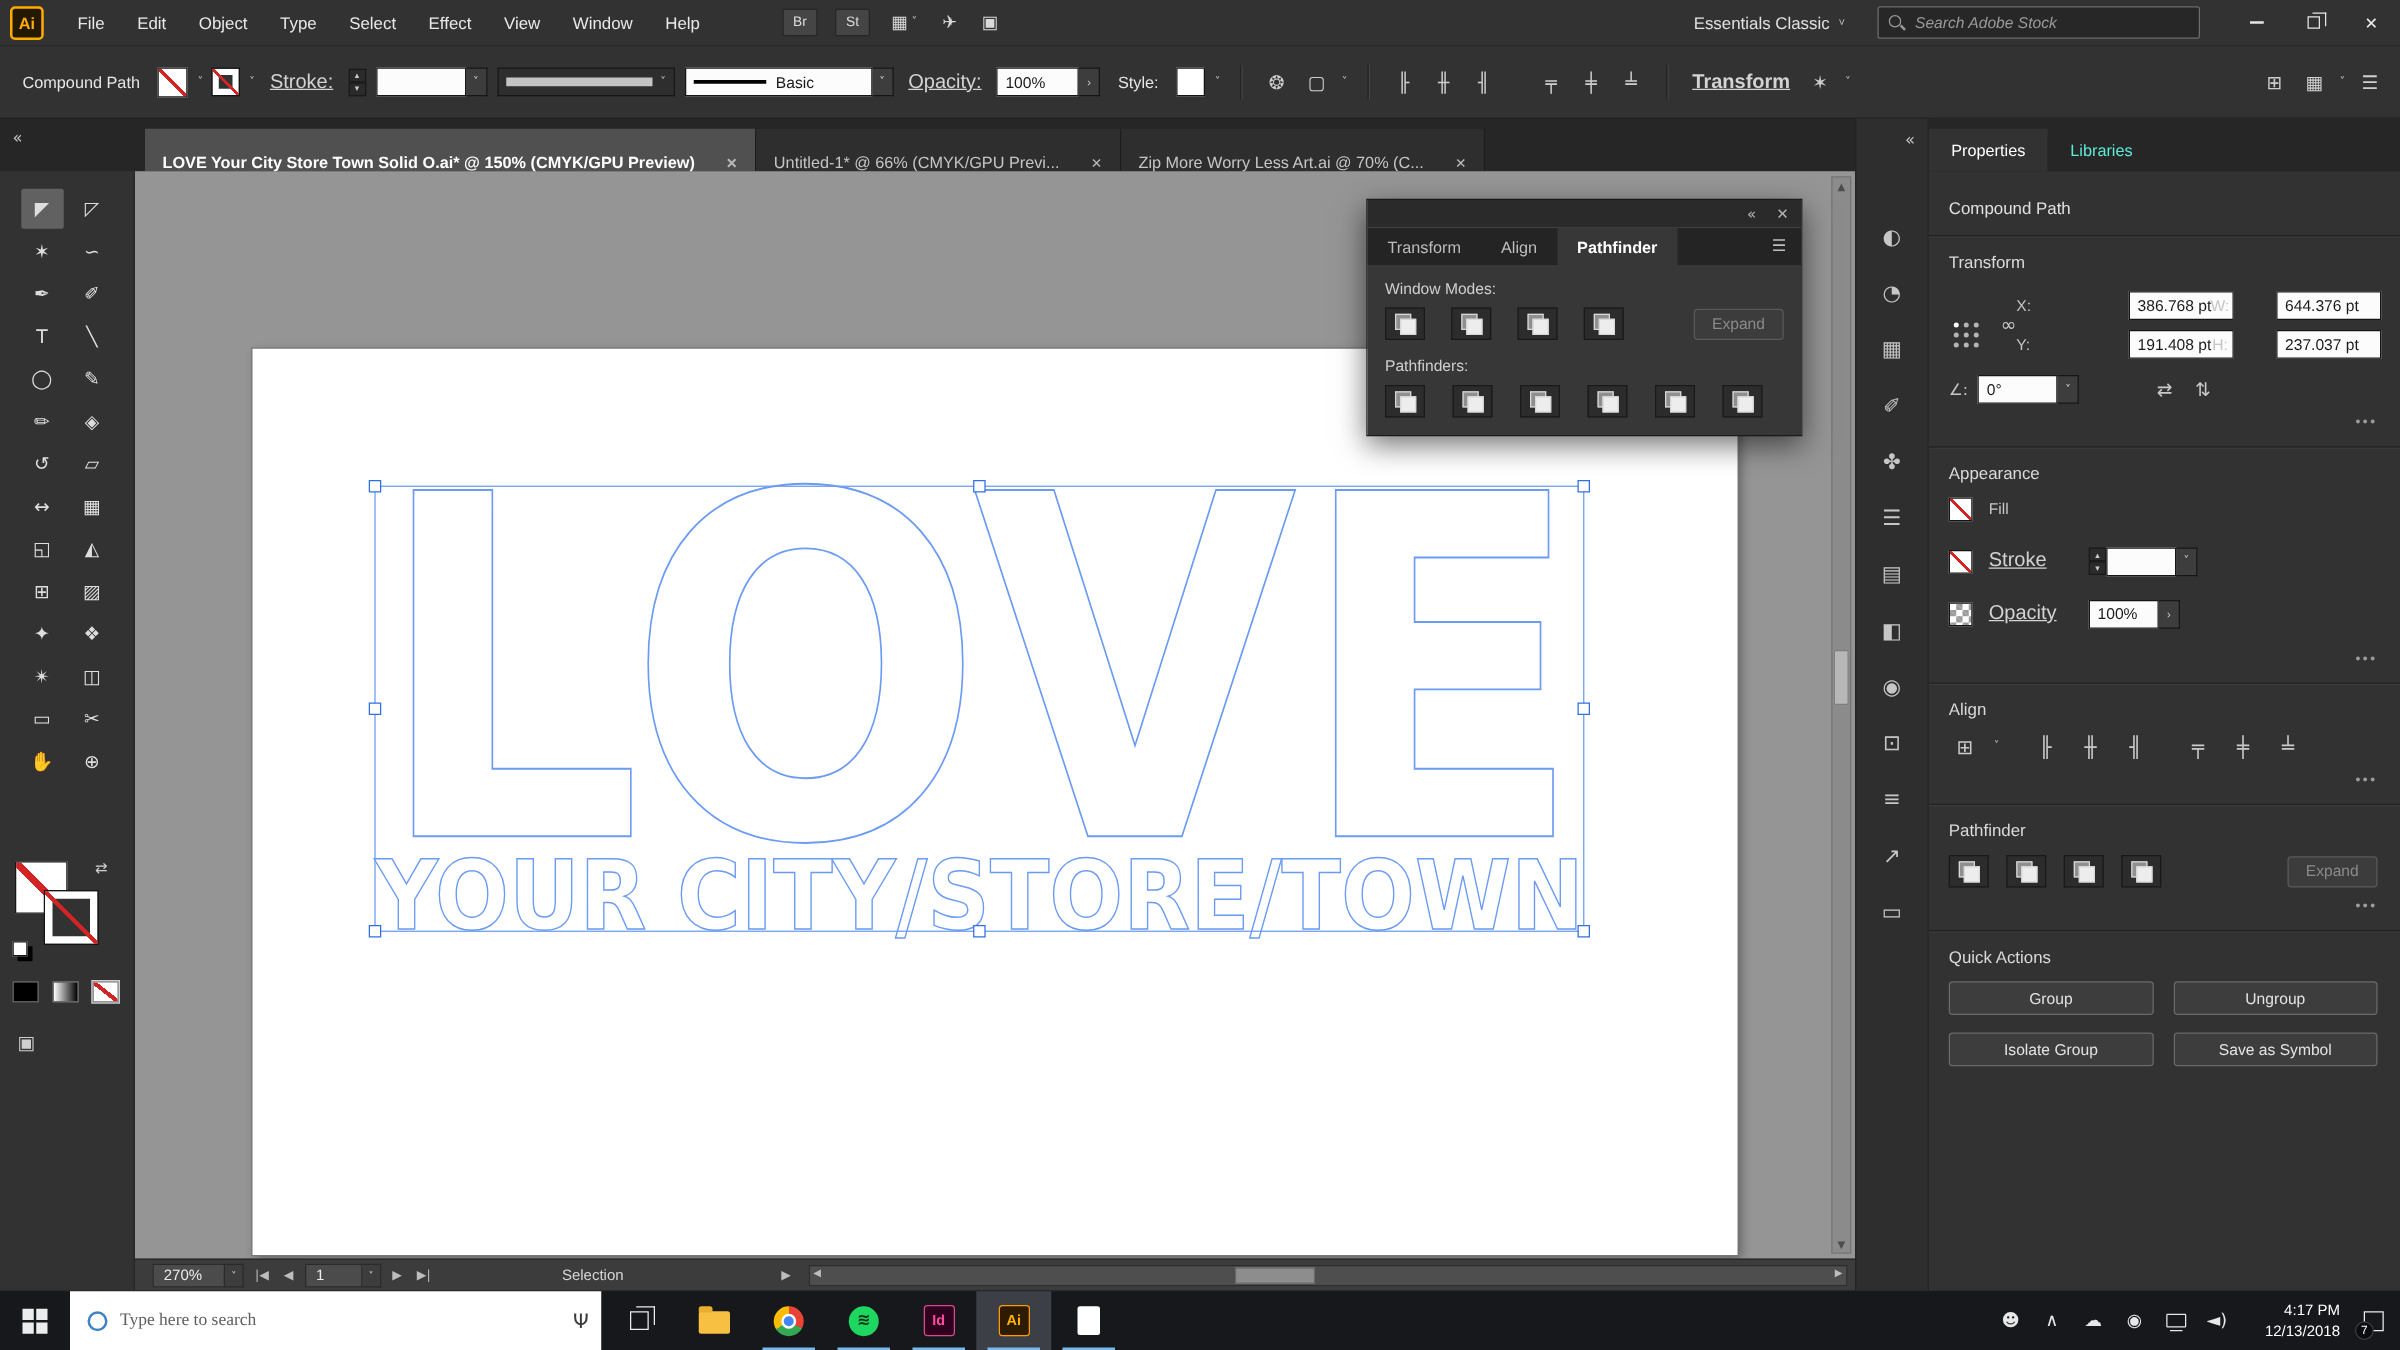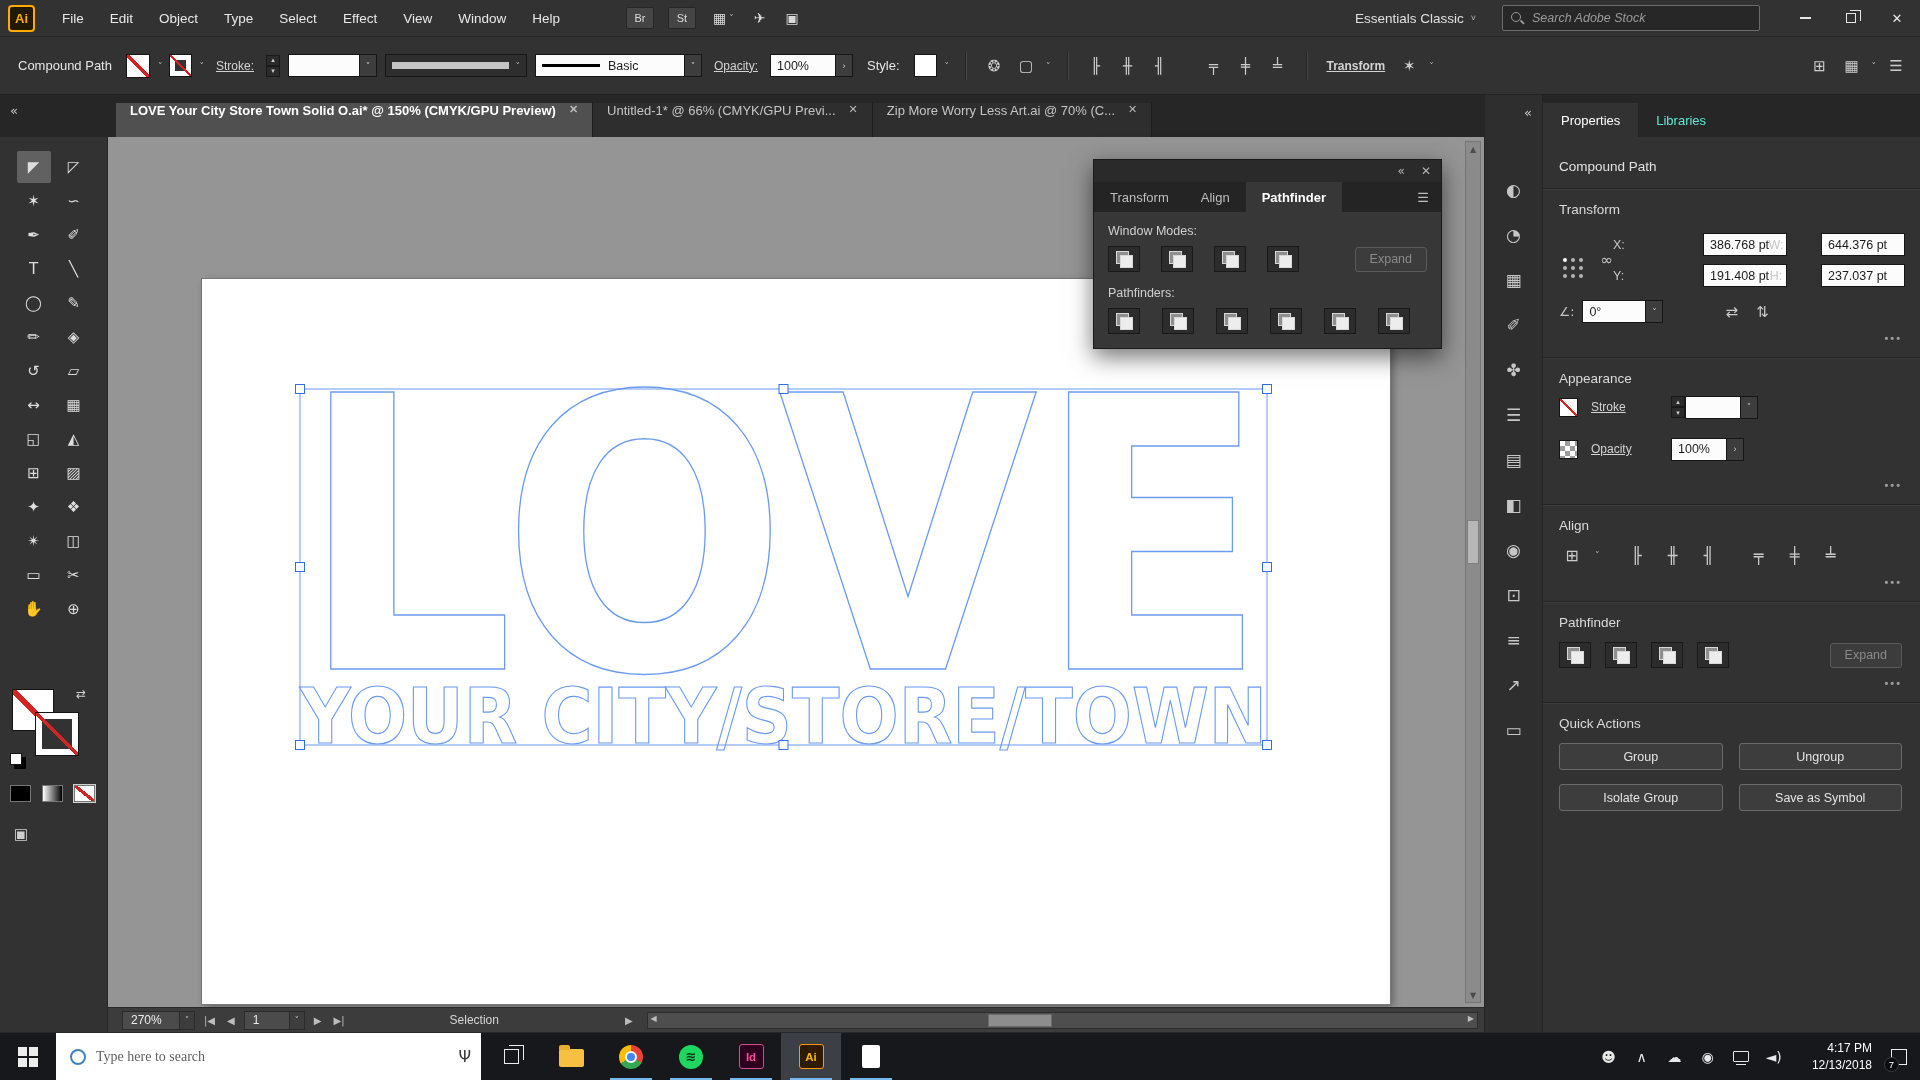--- a/index.html
+++ b/index.html
@@ -20,42 +20,42 @@
 .mag{position:relative;width:13px;height:13px;margin-right:8px;flex:none}
 .mag::before{content:"";position:absolute;left:0;top:0;width:8px;height:8px;border:1.5px solid #9a9a9a;border-radius:50%}
 .mag::after{content:"";position:absolute;left:8.5px;top:9px;width:4.5px;height:1.5px;background:#9a9a9a;transform:rotate(45deg)}
 .wc{width:46px;height:37px;display:flex;align-items:center;justify-content:center;color:#e8e8e8}
 .minico{width:11px;height:2px;background:#e6e6e6}
 .restico{position:relative;width:10px;height:10px;border:1.5px solid #e6e6e6}
 .restico::before{content:"";position:absolute;top:-4.5px;left:2.5px;width:10px;height:10px;border:1.5px solid #e6e6e6;border-left:none;border-bottom:none}
 
 .ctrlbar{position:absolute;left:0;top:37px;width:1920px;height:58px;background:#323232;border-bottom:1px solid #222;display:flex;align-items:center;padding:0 12px;gap:8px}
 .cbl{color:#e6e6e6;font-size:13px;margin:0 6px;white-space:nowrap}
-.ulabel{color:#d3d3d3;text-decoration:underline;font-size:12px;white-space:nowrap;margin:16px 4px}
+.ulabel{color:#d3d3d3;text-decoration:underline;font-size:16px;white-space:nowrap;margin:16px 4px}
 .sw{background:#fff;border:1px solid #141414}
 .slash{background-image:linear-gradient(to top right,transparent 45%,#d32424 45%,#d32424 55%,transparent 55%);background-color:#fff}
 .fillsw{width:24px;height:24px}
 .strokesw{position:relative;width:21px;height:21px;border:5px solid #fff;outline:1px solid #141414;background:#323232}
 .strokesw::after{content:"";position:absolute;inset:-5px;background-image:linear-gradient(to top right,transparent 46%,#d32424 46%,#d32424 54%,transparent 54%)}
 .stepper{display:flex;flex-direction:column;width:14px}
 .stepper span{height:11px;display:flex;align-items:center;justify-content:center;font-size:7px;background:#2b2b2b;border:1px solid #191919;color:#ccc}
 .field{background:#fcfcfc;border:1px solid #161616;color:#1b1b1b;height:23px;display:inline-flex;align-items:center;padding:0 6px;font-size:12.5px;white-space:nowrap}
 .ddbtn{width:17px;height:23px;background:#3d3d3d;border:1px solid #161616;border-left:none;display:inline-flex;align-items:center;justify-content:center;color:#ccc;font-size:9px}
 .w84{width:84px}.w72{width:72px}.w66{width:66px}.w64{width:64px}.w56{width:56px}
 .profile{width:142px;height:23px;background:#2e2e2e;border:1px solid #161616;display:flex;align-items:center;padding:0 6px;gap:6px}
 .profile .bar{flex:1;height:7px;background:#c4c4c4}
 .brushline{width:58px;height:3px;background:#000;margin-right:8px}
 .vsep{width:1px;height:28px;background:#242424;box-shadow:1px 0 0 #474747;margin:0 8px}
 .alico{width:24px;height:24px;display:flex;align-items:center;justify-content:center;color:#cdcdcd;font-size:15px}
 .spring{flex:1}
 
 .tabbar{position:absolute;left:0;top:95px;width:1484px;height:42px;background:#262626;display:flex;align-items:flex-end}
 .collapse{position:absolute;left:10px;top:8px;color:#c9c9c9;font-size:13px}
 .tabs{display:flex;margin-left:116px;height:34px}
-.dtab{height:34px;display:flex;align-items:flex-start;padding:0 14px;background:#2e2e2e;color:#c5c5c5;border-right:1px solid #1d1d1d;font-size:13px;gap:13px;white-space:nowrap}
+.dtab{height:34px;display:flex;align-items:flex-end;padding:0 14px;background:#2e2e2e;color:#c5c5c5;border-right:1px solid #1d1d1d;font-size:13px;gap:25px;white-space:nowrap}
 .dtab.active{background:#505050;color:#fff;font-weight:bold}
 .tclose{font-size:11px;color:#b9b9b9}
 
 .toolbar{position:absolute;left:0;top:137px;width:108px;height:895px;background:#323232;border-right:1px solid #262626}
 .tools{display:grid;grid-template-columns:34px 34px;justify-content:center;gap:2px 6px;padding-top:14px}
 .tool{width:34px;height:32px;display:flex;align-items:center;justify-content:center;color:#dedede;font-size:15px;font-family:"DejaVu Sans",sans-serif}
 .tool.active{background:#616161;border-radius:2px}
 .fscluster{position:absolute;left:12px;top:552px;width:72px;height:72px}
 .bigfill{position:absolute;left:0;top:0;width:42px;height:42px;border:1px solid #141414}
 .bigstroke{position:absolute;left:24px;top:24px;width:42px;height:42px;border:6px solid #fff;outline:1px solid #141414;background:#323232}
@@ -469,20 +469,24 @@
         <span class="flipic g">⇅</span>
       </div>
       <div class="morerow">
           <span class="more">•••</span>
         </div>
       <div class="hr"></div>
 
       <div class="sectitle">Appearance</div>
       <div class="approw">
         <span class="sw slash sw19"></span>
+        <span class="flabel applbl">Fill</span>
+      </div>
+      <div class="approw">
+        <span class="sw slash sw19"></span>
         <span class="ulabel applbl">Stroke</span>
         <span class="stepper">
             <span>▴</span>
             <span>▾</span>
           </span>
         <span class="field w56"></span>
         <span class="ddbtn g">˅</span>
       </div>
       <div class="approw">
         <span class="checker"></span>

